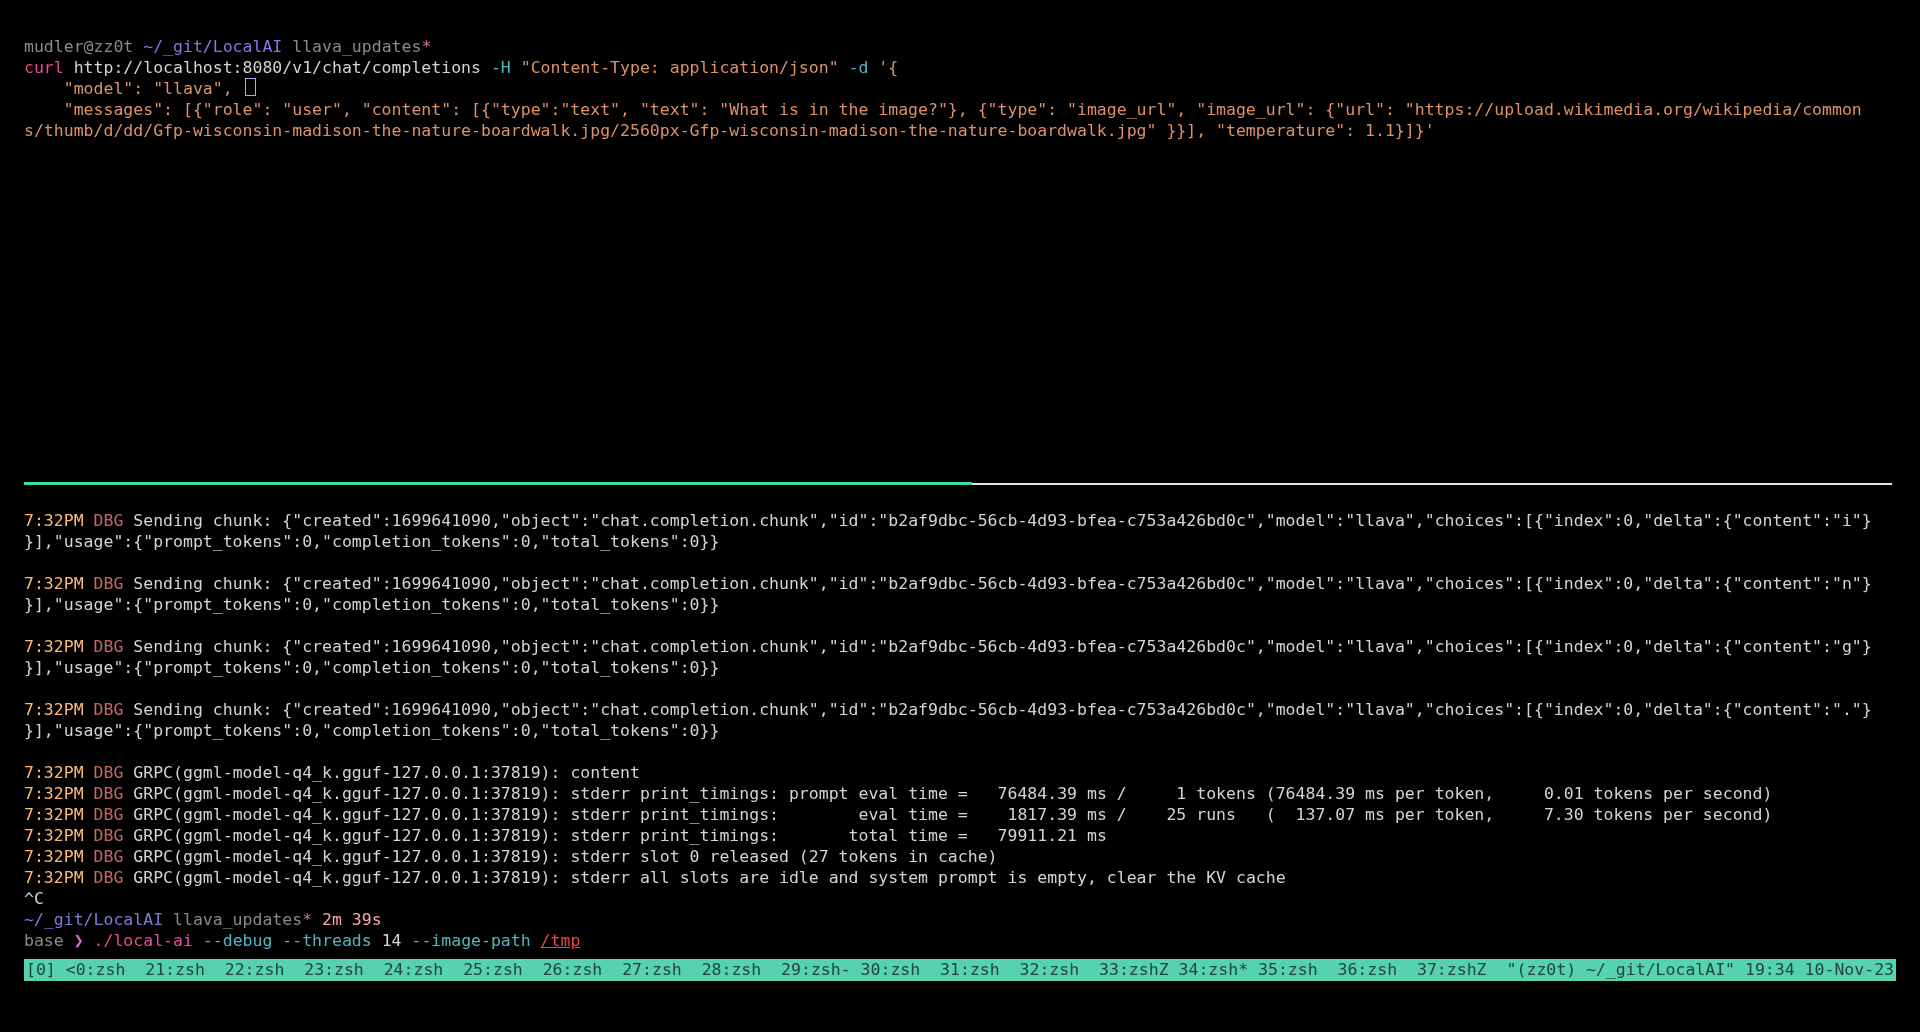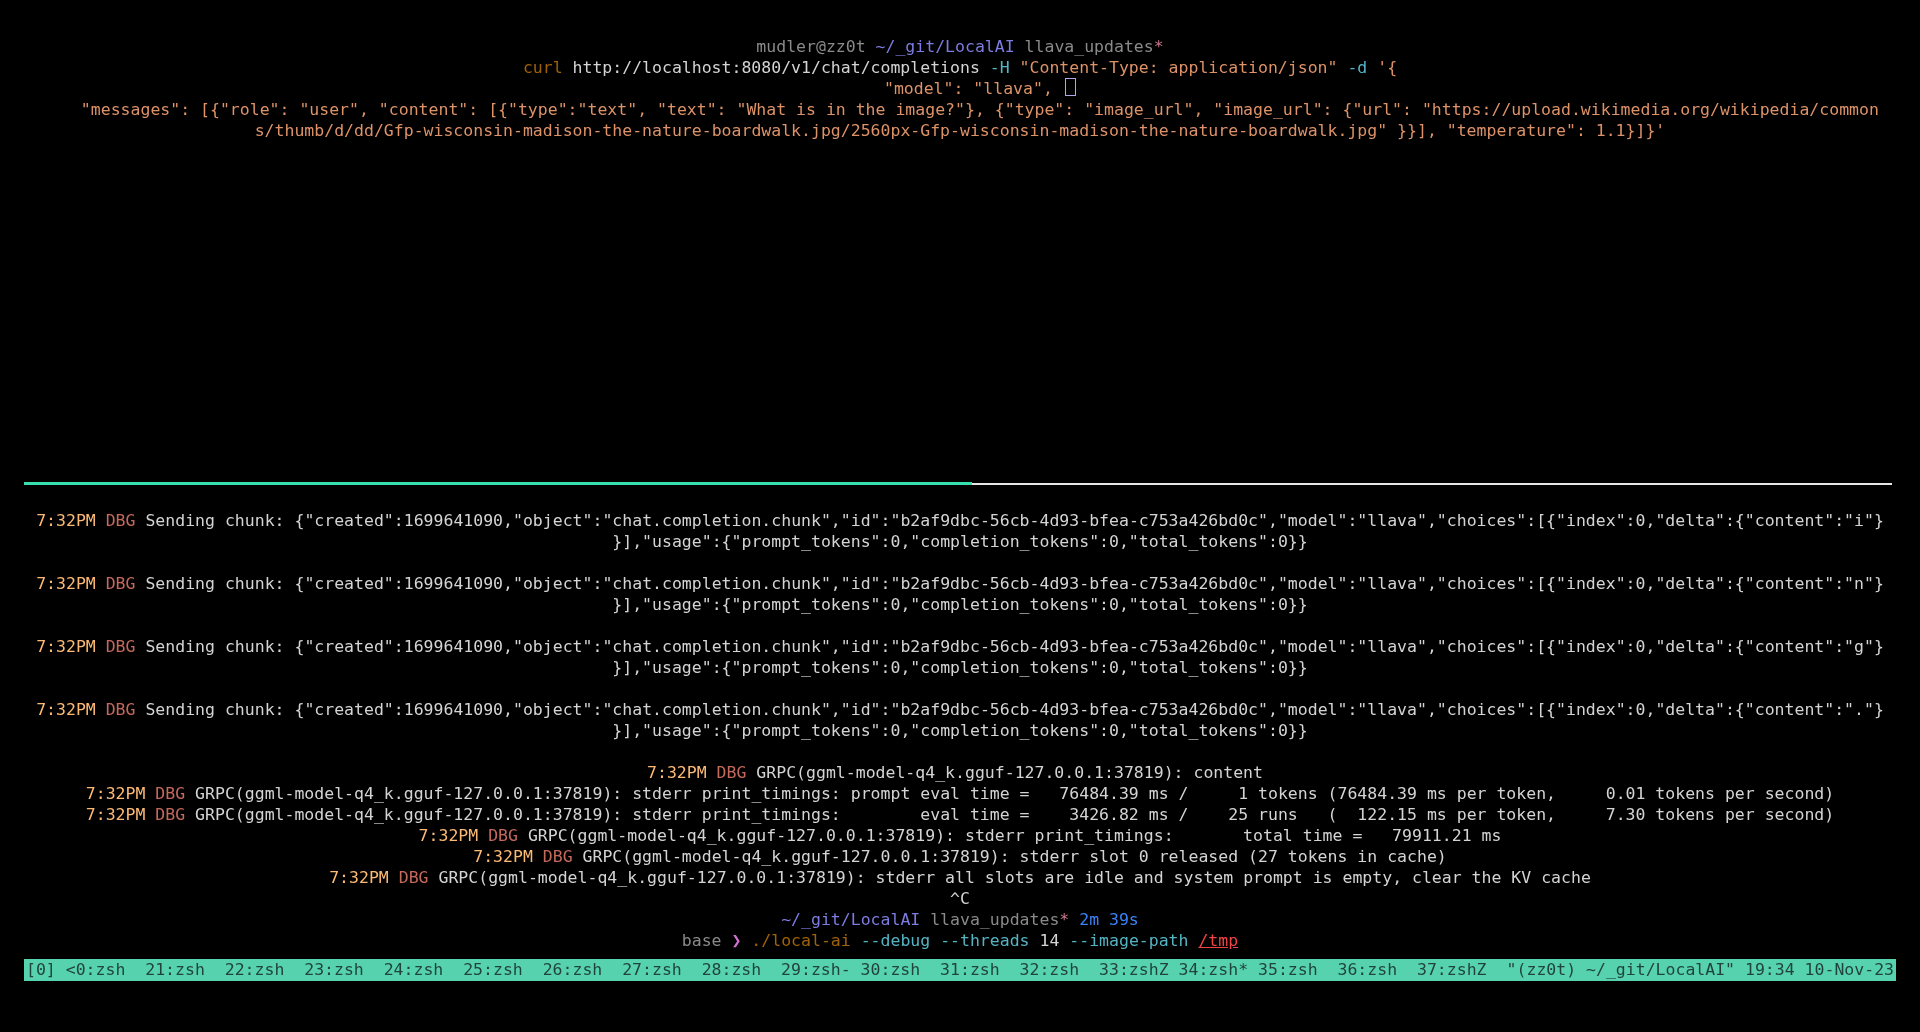--- a/index.html
+++ b/index.html
@@ -6,35 +6,35 @@
   .screen{
     position:relative;
     width:1920px;height:1032px;
     background:#000;
     overflow:hidden;
     font-family:"DejaVu Sans Mono","Liberation Mono",monospace;
     font-size:16.5px;
     line-height:21px;
     color:#d4d4d4;
   }
-  .term{position:absolute;top:0;left:0;right:0;bottom:0;padding:36px 24px 4px 24px;text-align:center;}
+  .term{position:absolute;top:0;left:0;right:0;bottom:0;padding:36px 24px 4px 24px;}
   .line{height:21px;white-space:pre;overflow:hidden;}
   .seg{white-space:pre;}
   
   .fg{color:#d4d4d4;}
   .gray{color:#8a8a8a;}
   .dim{color:#fdba74;}
   .blue{color:#7d7ce0;}
   .magenta{color:#d36fd3;}
   .pink{color:#c9798f;}
-  .teal{color:#a16207;}
+  .teal{color:#ec4899;}
   .cyan{color:#55b4c4;}
   .orange{color:#dd9268;}
   .red{color:#c4695c;}
-  .amber{color:#3b82f6;}
+  .amber{color:#fca5a5;}
   .purple{color:#ef4444;text-decoration:underline;}
   .cursor{display:inline-block;width:9px;height:16px;border:1.5px solid #b3a4ec;vertical-align:-2px;margin-left:2px;}
   .spacer-top{height:332px;}
   .divider-row{height:21px;display:flex;align-items:center;}
   .div-active{width:948px;height:3px;background:#38dfae;}
   .div-inactive{width:920px;height:2px;background:#e6e6e6;}
   .spacer-mid{height:16px;}
   .statusbar{
     margin-top:8px;
     height:22px;
@@ -82,21 +82,21 @@
         <div class="line"><span class="seg fg">}],"usage":{"prompt_tokens":0,"completion_tokens":0,"total_tokens":0}}</span></div>
         <div class="line"></div>
         <div class="line"><span class="seg dim">7:32PM </span><span class="seg red">DBG </span><span class="seg fg">Sending chunk: {"created":1699641090,"object":"chat.completion.chunk","id":"b2af9dbc-56cb-4d93-bfea-c753a426bd0c","model":"llava","choices":[{"index":0,"delta":{"content":"g"}</span></div>
         <div class="line"><span class="seg fg">}],"usage":{"prompt_tokens":0,"completion_tokens":0,"total_tokens":0}}</span></div>
         <div class="line"></div>
         <div class="line"><span class="seg dim">7:32PM </span><span class="seg red">DBG </span><span class="seg fg">Sending chunk: {"created":1699641090,"object":"chat.completion.chunk","id":"b2af9dbc-56cb-4d93-bfea-c753a426bd0c","model":"llava","choices":[{"index":0,"delta":{"content":"."}</span></div>
         <div class="line"><span class="seg fg">}],"usage":{"prompt_tokens":0,"completion_tokens":0,"total_tokens":0}}</span></div>
         <div class="line"></div>
         <div class="line"><span class="seg dim">7:32PM </span><span class="seg red">DBG </span><span class="seg fg">GRPC(ggml-model-q4_k.gguf-127.0.0.1:37819): content </span></div>
         <div class="line"><span class="seg dim">7:32PM </span><span class="seg red">DBG </span><span class="seg fg">GRPC(ggml-model-q4_k.gguf-127.0.0.1:37819): stderr print_timings: prompt eval time =   76484.39 ms /     1 tokens (76484.39 ms per token,     0.01 tokens per second)</span></div>
-        <div class="line"><span class="seg dim">7:32PM </span><span class="seg red">DBG </span><span class="seg fg">GRPC(ggml-model-q4_k.gguf-127.0.0.1:37819): stderr print_timings:        eval time =    3426.82 ms /    25 runs   (  122.15 ms per token,     7.30 tokens per second)</span></div>
+        <div class="line"><span class="seg dim">7:32PM </span><span class="seg red">DBG </span><span class="seg fg">GRPC(ggml-model-q4_k.gguf-127.0.0.1:37819): stderr print_timings:        eval time =    1817.39 ms /    25 runs   (  137.07 ms per token,     7.30 tokens per second)</span></div>
         <div class="line"><span class="seg dim">7:32PM </span><span class="seg red">DBG </span><span class="seg fg">GRPC(ggml-model-q4_k.gguf-127.0.0.1:37819): stderr print_timings:       total time =   79911.21 ms</span></div>
         <div class="line"><span class="seg dim">7:32PM </span><span class="seg red">DBG </span><span class="seg fg">GRPC(ggml-model-q4_k.gguf-127.0.0.1:37819): stderr slot 0 released (27 tokens in cache)</span></div>
         <div class="line"><span class="seg dim">7:32PM </span><span class="seg red">DBG </span><span class="seg fg">GRPC(ggml-model-q4_k.gguf-127.0.0.1:37819): stderr all slots are idle and system prompt is empty, clear the KV cache</span></div>
         <div class="line"><span class="seg fg">^C</span></div>
         <div class="line"><span class="seg blue">~/_git/LocalAI</span><span class="seg gray"> llava_updates</span><span class="seg pink">*</span><span class="seg amber"> 2m 39s</span></div>
         <div class="line"><span class="seg gray">base </span><span class="seg magenta">❯ </span><span class="seg teal">./local-ai </span><span class="seg cyan">--debug </span><span class="seg cyan">--threads </span><span class="seg fg">14 </span><span class="seg cyan">--image-path </span><span class="seg purple">/tmp</span></div>
       </div>
 
     <div class="statusbar">
       <span class="bar-left">

